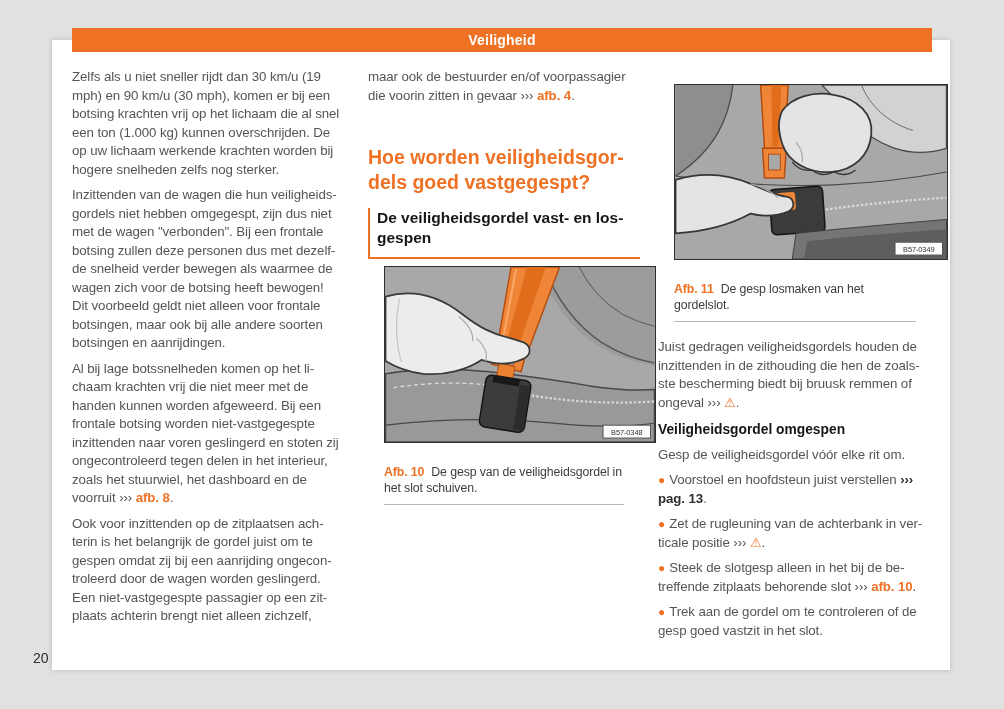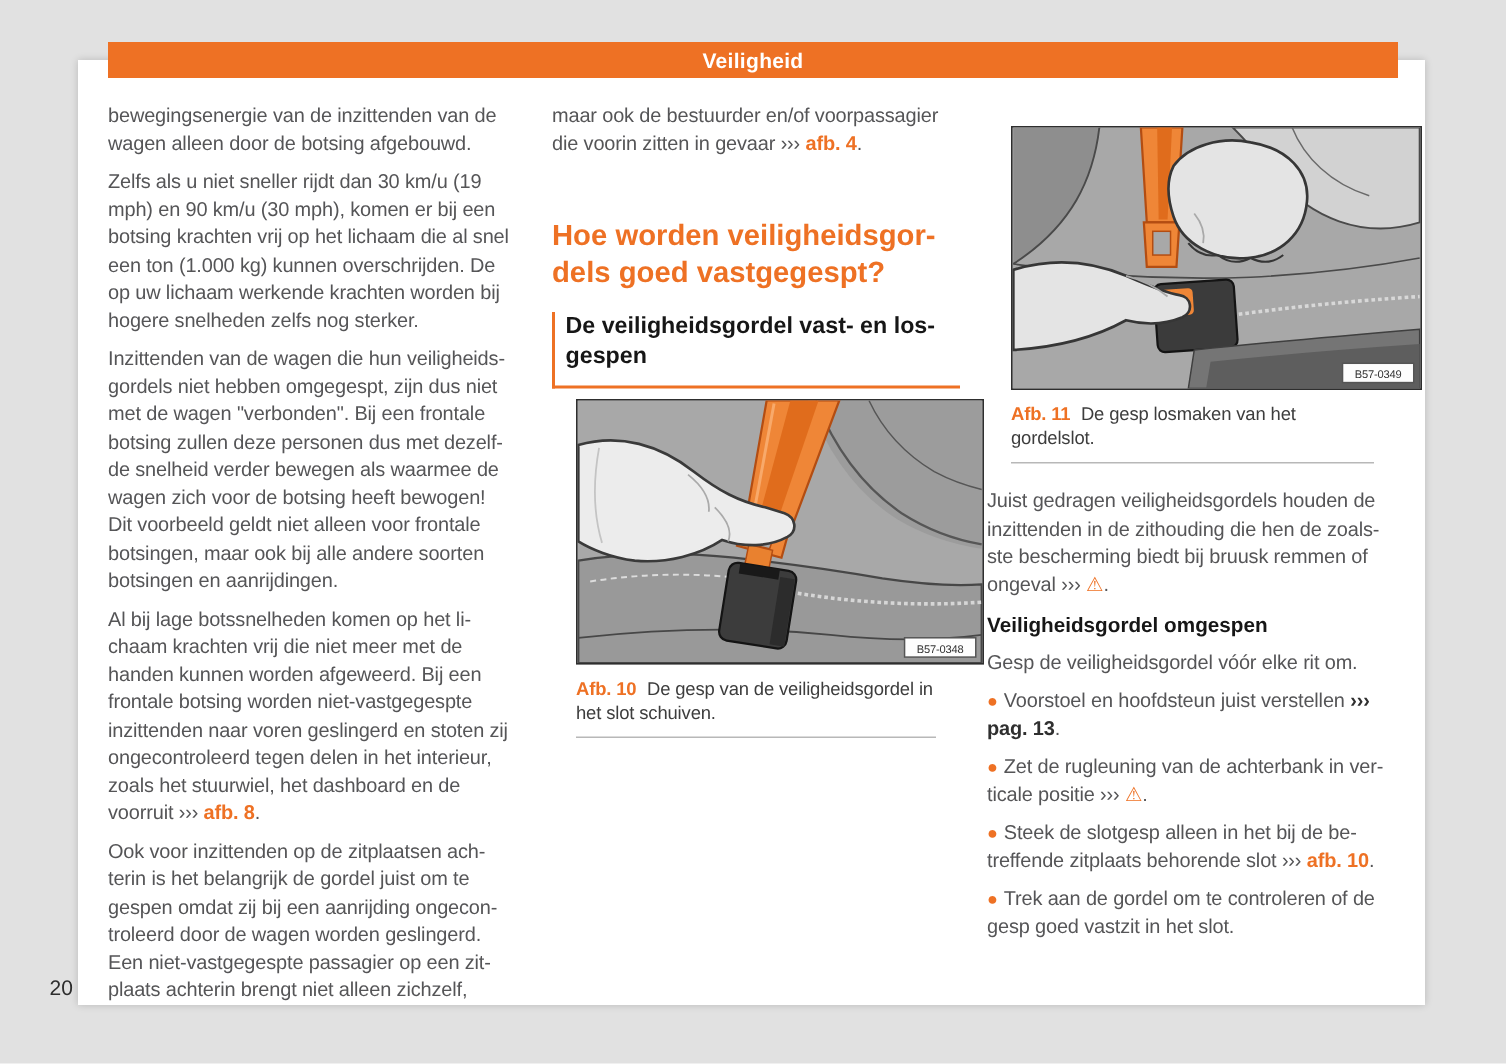--- a/index.html
+++ b/index.html
@@ -40,41 +40,40 @@
   .h2 {
     margin-top:13px; padding:0 0 9px 7px;
     border-left:2px solid var(--accent); border-bottom:2px solid var(--accent);
     font-size:15.5px; line-height:20px; font-weight:bold; color:#161616; letter-spacing:0;
   }
   .h3 { font-size:13.8px; font-weight:bold; color:#161616; margin:9px 0 6px 0; letter-spacing:0; }
   figure { margin:16px; }
   .figure-frame { border:1px solid #2e2e2e; display:block; background:#a8a8a8; }
   .fig-mid { margin-top:7px; }
   .caption {
-    padding:8px 0 8px 0; border-bottom:1px solid #b8b8b8;
+    padding:21px 0 8px 0; border-bottom:1px solid #b8b8b8;
     font-size:12.3px; line-height:16px; color:#3d3d3d;
   }
   .cap-label { color:var(--accent); font-weight:bold; margin-right:7px; }
   .after-fig { margin-top:13px !important; }
   .bullet-dot { color:var(--accent); margin-right:4px; font-size:12px; }
   .page-number { position:absolute; left:33px; top:650px; font-size:14px; color:#2d2d2d; }
   svg text { font-family:"Liberation Sans", sans-serif; }
 </style>
 </head>
 <body>
 
 <div class="canvas">
   <div class="sheet"></div>
 
   <div class="headerbar">
     <span>Veiligheid</span>
   </div>
 
   <div class="col col-left">
-    <p><span>bewegingsenergie van de inzittenden van de wagen alleen door de botsing afgebouwd.</span></p>
     <p><span>Zelfs als u niet sneller rijdt dan 30 km/u (19 mph) en 90 km/u (30 mph), komen er bij een botsing krachten vrij op het lichaam die al snel een ton (1.000 kg) kunnen overschrijden. De op uw lichaam werkende krachten worden bij hogere snelheden zelfs nog sterker.</span></p>
     <p><span>Inzittenden van de wagen die hun veiligheids­gordels niet hebben omgegespt, zijn dus niet met de wagen "verbonden". Bij een frontale botsing zullen deze personen dus met dezelf­de snelheid verder bewegen als waarmee de wagen zich voor de botsing heeft bewogen! Dit voorbeeld geldt niet alleen voor frontale botsingen, maar ook bij alle andere soorten botsingen en aanrijdingen.</span></p>
     <p><span>Al bij lage botssnelheden komen op het li­chaam krachten vrij die niet meer met de handen kunnen worden afgeweerd. Bij een frontale botsing worden niet-vastgegespte inzittenden naar voren geslingerd en stoten zij ongecontroleerd tegen delen in het interieur, zoals het stuurwiel, het dashboard en de voorruit ››› </span><span class="ref">afb. 8</span><span>.</span></p>
     <p><span>Ook voor inzittenden op de zitplaatsen ach­terin is het belangrijk de gordel juist om te gespen omdat zij bij een aanrijding ongecon­troleerd door de wagen worden geslingerd. Een niet-vastgegespte passagier op een zit­plaats achterin brengt niet alleen zichzelf,</span></p>
   </div>
 
   <div class="col col-mid">
     <p><span>maar ook de bestuurder en/of voorpassagier die voorin zitten in gevaar ››› </span><span class="ref">afb. 4</span><span>.</span></p>
 
     <div class="h1">Hoe worden veiligheidsgor­dels goed vastgegespt?</div>

